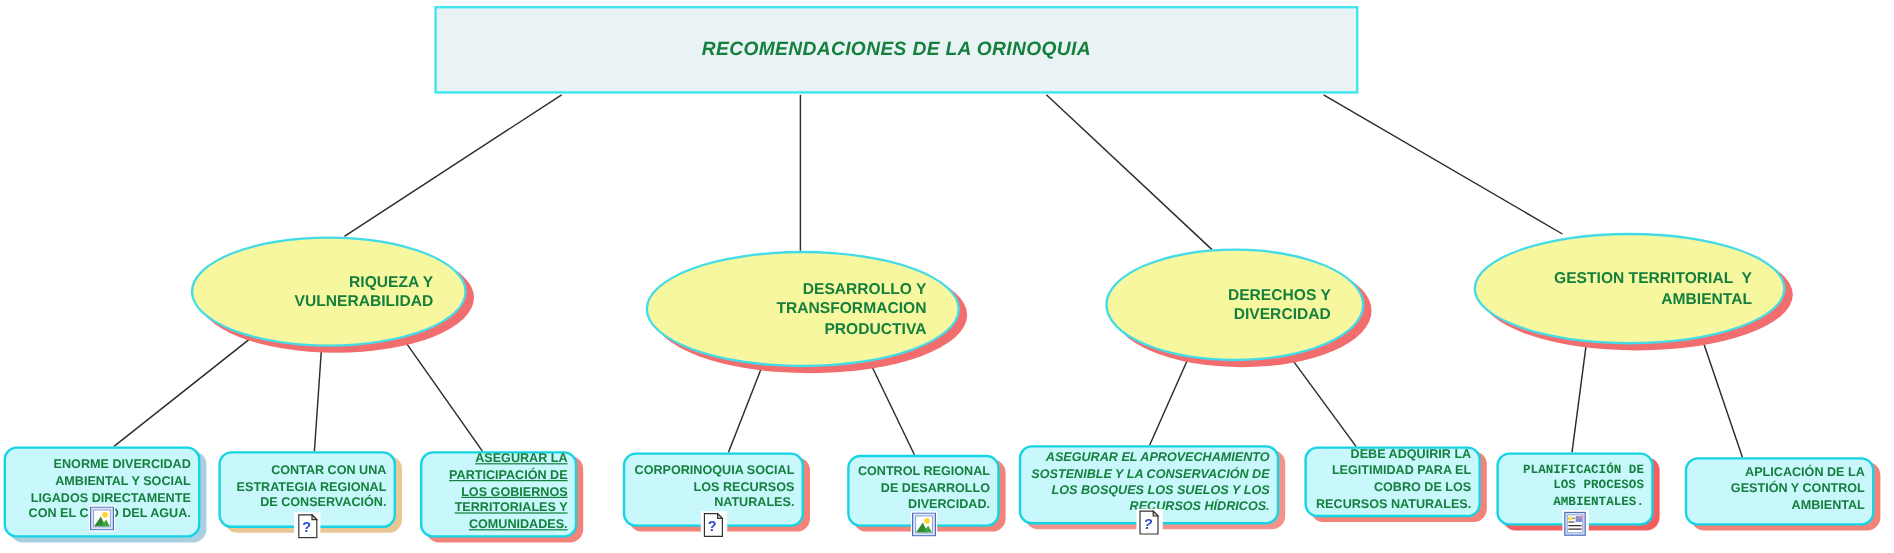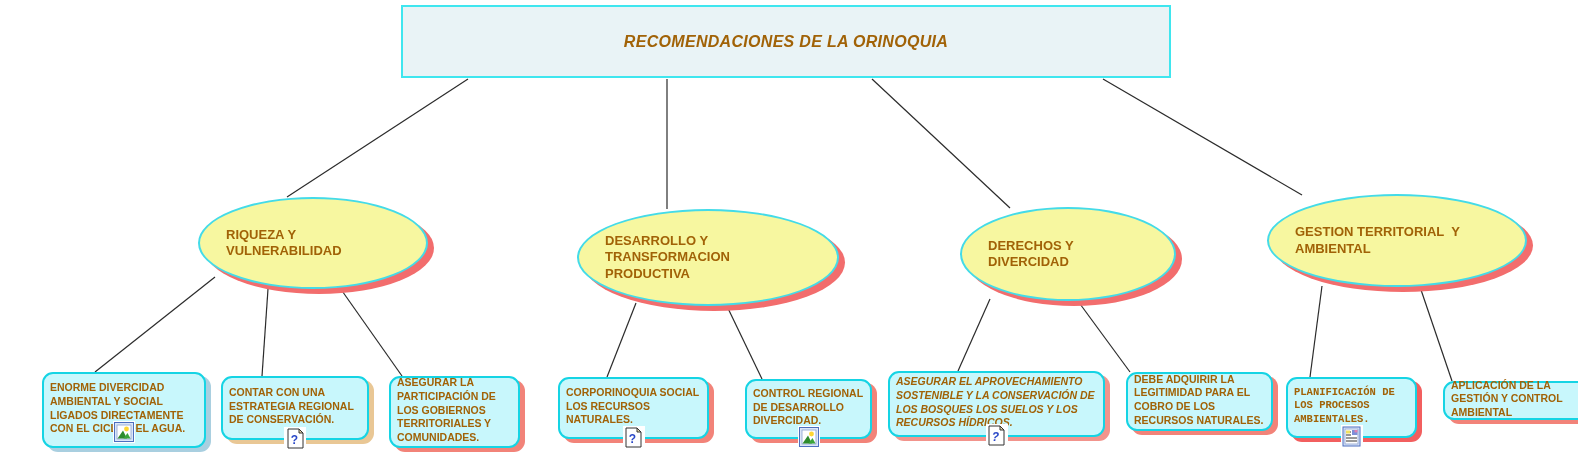--- a/index.html
+++ b/index.html
@@ -3,21 +3,21 @@
 <meta charset="utf-8">
 <style>
   html,body{margin:0;padding:0;background:#ffffff;}
   body{
     position:relative;
     width:1578px;height:461px;
     font-family:"Liberation Sans", sans-serif;
     overflow:hidden;
   }
   #edges{position:absolute;left:0;top:0;width:1578px;height:461px;z-index:1;}
-  .node{position:absolute;z-index:2;box-sizing:border-box;display:flex;align-items:center;justify-content:center;text-align:left;color:#a16207;margin-left:39px;}
+  .node{position:absolute;z-index:2;box-sizing:border-box;display:flex;align-items:center;justify-content:center;text-align:right;color:#15803d;}
   
   .title-box{
     left:362px;top:5px;width:770px;height:73px;
     background:#e9f3f6;border:2px solid #3fe6ef;
     font-size:16px;font-weight:bold;font-style:italic;letter-spacing:.3px;
   }
   
   .ellipse{
     border-radius:50%;
     background:#f7f7a0;border:2px solid #44dbe8;
@@ -30,27 +30,27 @@
   .e4{left:1228px;top:194px;width:260px;height:93px;}
   
   .box{
     background:#c8f7fc;border:2px solid #15d4e4;border-radius:11px;
     font-size:10.5px;font-weight:bold;line-height:1.3;
     padding:5px 6px 8px 6px;
   }
   .box.italic{font-style:italic;}
   .b1{left:3px;  top:372px;width:164px;height:76px;box-shadow:5px 4px 0 #a9cfe0;}
   .b2{left:182px;top:376px;width:148px;height:64px;box-shadow:5px 4px 0 #e9c795;}
-  .b3{left:350px;top:376px;width:131px;height:72px;box-shadow:5px 4px 0 #f28379;}
+  .b3{left:350px;top:376px;width:131px;height:72px;box-shadow:5px 4px 0 #f28379;text-decoration:underline;}
   .b4{left:519px;top:377px;width:151px;height:62px;box-shadow:5px 4px 0 #f28379;}
   .b5{left:706px;top:379px;width:127px;height:60px;box-shadow:5px 4px 0 #f28379;}
   .b6{left:849px;top:371px;width:217px;height:66px;box-shadow:5px 4px 0 #f2948c;}
   .b7{left:1087px;top:372px;width:147px;height:59px;box-shadow:5px 4px 0 #f28379;}
   .b8{left:1247px;top:377px;width:131px;height:61px;box-shadow:5px 4px 0 #f25f5f;font-family:Liberation Mono, monospace;}
-  .b9{left:1404px;top:381px;width:158px;height:39px;box-shadow:5px 4px 0 #f28379;}
+  .b9{left:1404px;top:381px;width:158px;height:57px;box-shadow:5px 4px 0 #f28379;}
   .res-icon{
     position:absolute;left:50%;transform:translateX(-50%);
     bottom:-11px;width:22px;height:22px;z-index:3;
     background:#ffffff;display:flex;align-items:center;justify-content:center;
   }
   .res-icon.inside{bottom:3px;}
   .res-icon svg{display:block;}
 </style>
 </head>
 <body>

